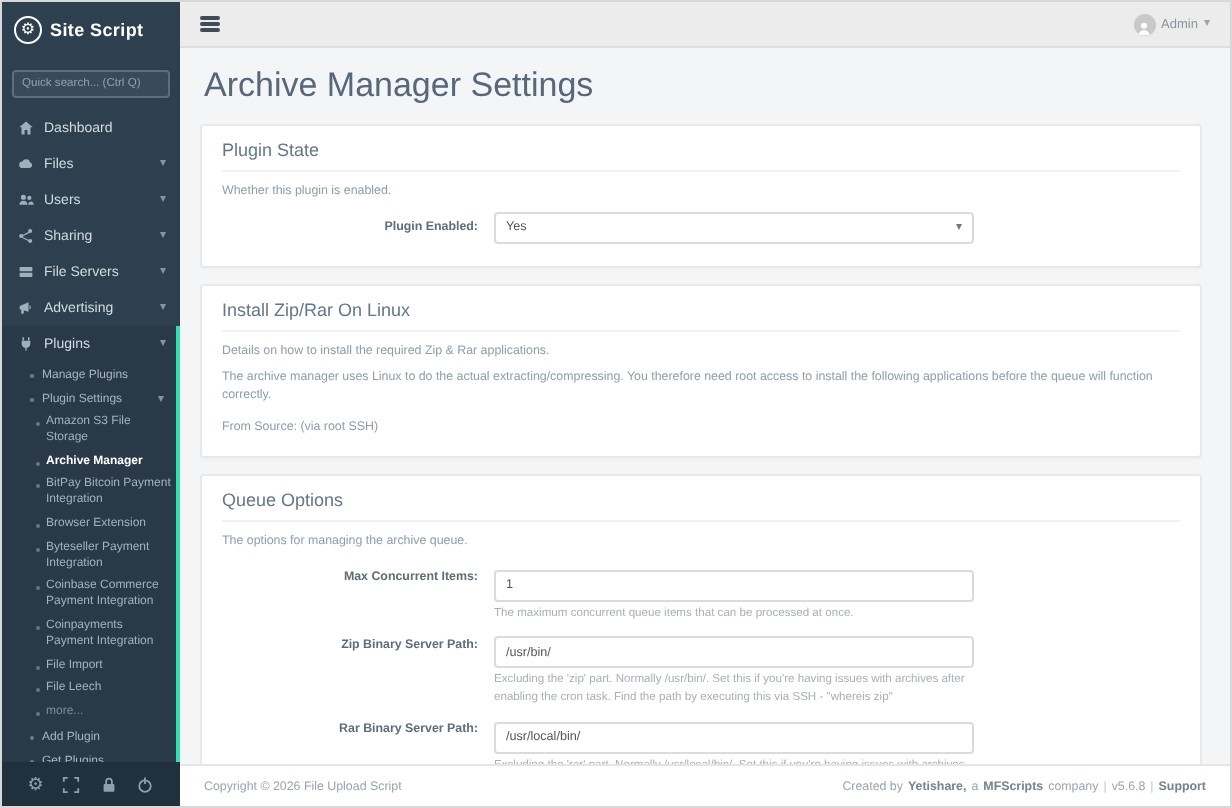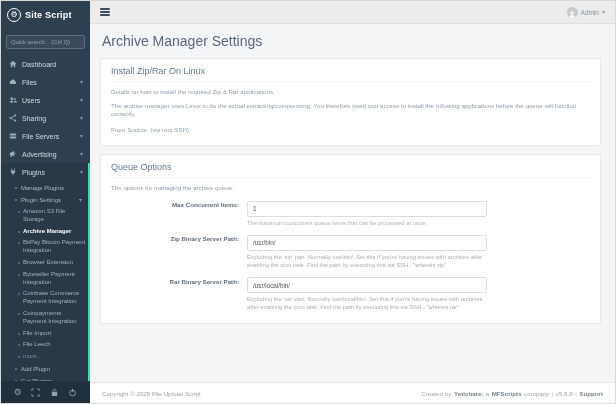--- a/index.html
+++ b/index.html
@@ -36,21 +36,21 @@
   .main { flex:1; display:flex; flex-direction:column; background:#f4f5f6; min-width:0; }
   .topbar { height:23px; background:#ececec; border-bottom:1px solid #dfdfdf; display:flex; align-items:center; padding:0 10px; flex-shrink:0; }
   .hamburger { width:10px; display:flex; flex-direction:column; gap:1.5px; cursor:pointer; }
   .hamburger i { display:block; height:1.5px; background:#3f4b57; border-radius:1px; }
   .user { margin-left:auto; display:flex; align-items:center; gap:3px; cursor:pointer; color:#8a949d; font-size:6.5px; }
   .avatar { width:11px; height:11px; border-radius:50%; background:#c9c9c9; display:flex; align-items:flex-end; justify-content:center; overflow:hidden; }
   .avatar svg { width:8px; height:8px; fill:#fff; }
   .user .caret { color:#9aa4ad; }
 
   .content { flex:1; padding:6px 14px 0 10px; overflow:hidden; }
-  .page-title { font-size:14px; font-weight:normal; color:#57687a; margin:3px 0 9px 2px; }
+  .page-title { font-size:17px; font-weight:normal; color:#57687a; margin:3px 0 9px 2px; }
 
   .card { background:#fff; border:1px solid #e7e8ea; border-radius:2px; padding:7px 10px 7px 10px; margin-bottom:8px; box-shadow:0 1px 1px rgba(0,0,0,.02); }
   .card h2 { font-size:9px; font-weight:normal; color:#64768a; padding-bottom:5px; border-bottom:1px solid #f0f1f2; margin-bottom:6px; }
   .desc { font-size:6.2px; color:#8e9dab; margin-bottom:5px; line-height:1.4; }
   .frow { display:flex; align-items:flex-start; margin-bottom:4px; }
   .frow label { width:136px; text-align:right; padding-right:8px; font-size:6.2px; font-weight:bold; color:#5f6d79; padding-top:4px; flex-shrink:0; }
   .ctrl { width:240px; }
   .tinput { width:100%; border:1px solid #d8dcdf; border-radius:2px; padding:3.5px 5px; font-size:6.3px; color:#555; background:#fff; outline:none; font-family:"Liberation Sans",sans-serif; }
   .select { width:100%; border:1px solid #d8dcdf; border-radius:2px; padding:3.5px 5px; font-size:6.3px; color:#555; background:#fff; display:flex; align-items:center; justify-content:space-between; cursor:pointer; }
   .select .caret { color:#777; margin-left:auto; }
@@ -224,20 +224,33 @@
             </svg>
           </span>
         <span>Admin</span>
         <span class="caret">▾</span>
       </div>
     </header>
 
     <main class="content">
       <h1 class="page-title">Archive Manager Settings</h1>
 
+      <section class="card">
+        <h2>Plugin State</h2>
+        <p class="desc">Whether this plugin is enabled.</p>
+        <div class="frow">
+          <label>Plugin Enabled:</label>
+          <div class="ctrl">
+            <div class="select">
+              <span>Yes</span>
+              <span class="caret">▾</span>
+            </div>
+          </div>
+        </div>
+      </section>
 
       <section class="card">
         <h2>Install Zip/Rar On Linux</h2>
         <p class="desc">Details on how to install the required Zip &amp; Rar applications.</p>
         <p class="desc">The archive manager uses Linux to do the actual extracting/compressing. You therefore need root access to install the following applications before the queue will function correctly.</p>
         <p class="desc src-label">From Source: (via root SSH)</p>
 
       </section>
 
       <section class="card">

